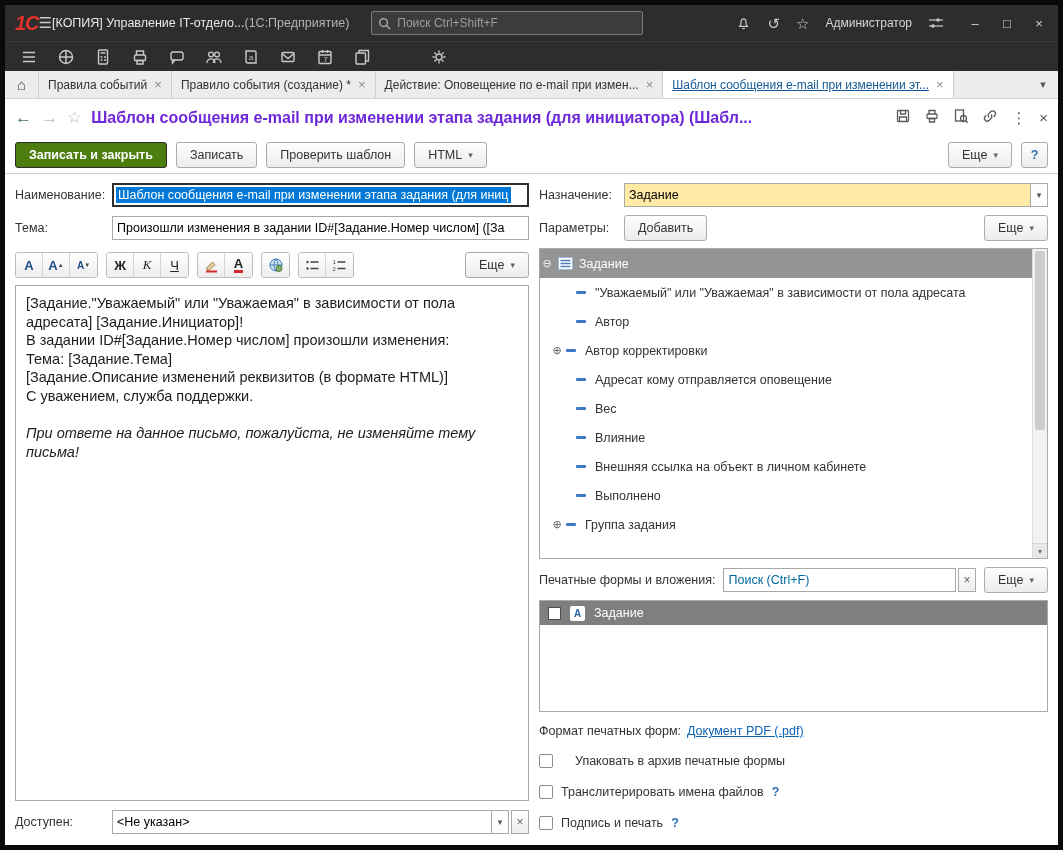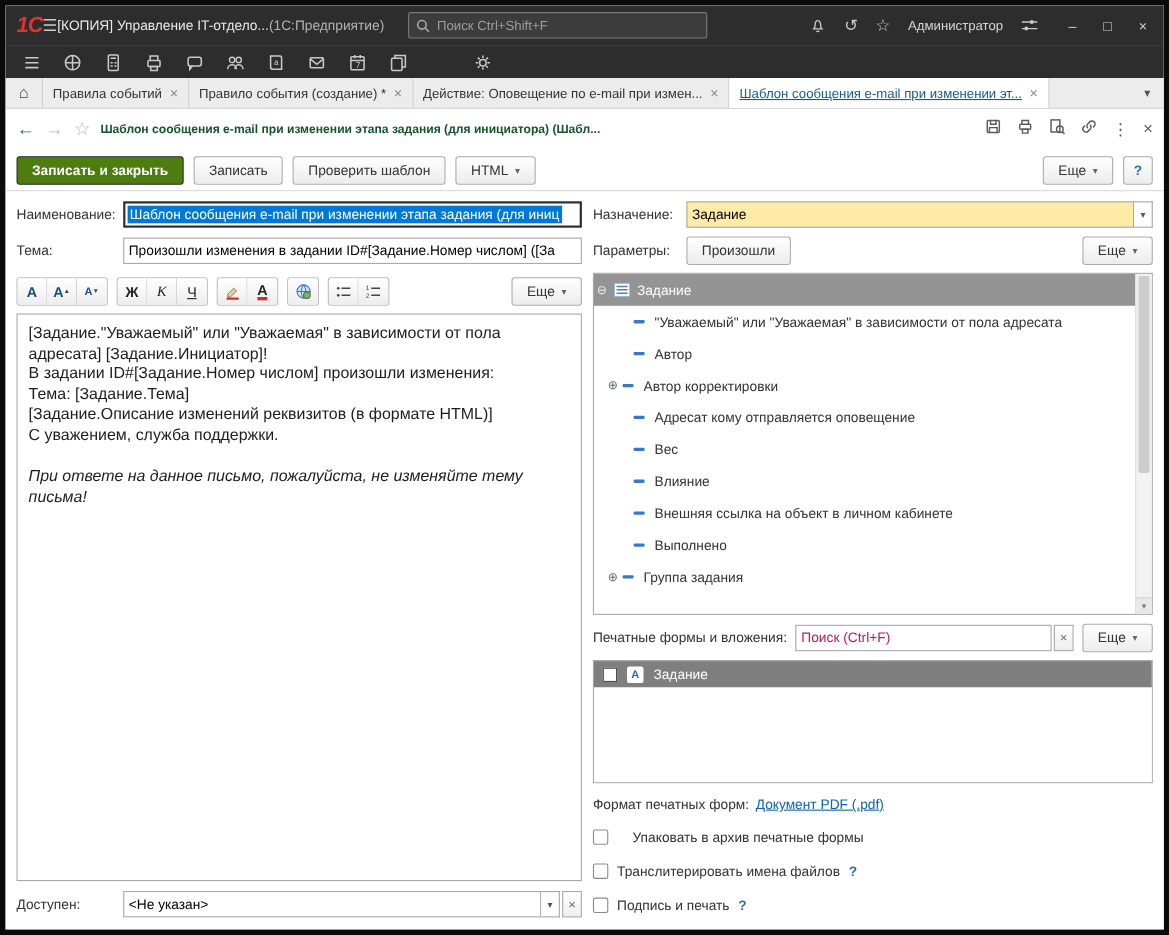--- a/index.html
+++ b/index.html
@@ -33,21 +33,21 @@
   .tab-home{width:34px;justify-content:center;font-size:15px;color:#444;}
   .tab-close{color:#8a8a8a;font-size:13px;}
   .tab.active{background:#fff;}
   .tab.active .tab-label{color:#145a96;text-decoration:underline;}
   .tab-overflow{margin-left:auto;width:30px;display:flex;align-items:center;justify-content:center;color:#555;font-size:11px;cursor:pointer;}
   
   .navbar{flex:0 0 37px;display:flex;align-items:center;gap:9px;padding:0 10px;background:#fff;}
   .nav-back{font-size:17px;color:#3e6b60;font-weight:bold;cursor:pointer;}
   .nav-fwd{font-size:17px;color:#bdbdbd;cursor:pointer;}
   .nav-star{font-size:17px;color:#b8b8b8;cursor:pointer;}
-  .nav-title{flex:1;font-size:11px;font-weight:bold;color:#14532d;white-space:nowrap;overflow:hidden;}
+  .nav-title{flex:1;font-size:16px;font-weight:bold;color:#6d28d9;white-space:nowrap;overflow:hidden;}
   .nav-icons{display:flex;align-items:center;gap:13px;color:#5a5a5a;}
   .nav-icons .glyph{font-size:15px;color:#5a5a5a;cursor:pointer;}
   
   .actionbar{flex:0 0 38px;display:flex;align-items:center;gap:9px;padding:0 10px;border-bottom:1px solid #cfcfcf;background:#fff;}
   .btn{height:26px;padding:0 13px;border:1px solid #ababab;border-radius:3px;background:linear-gradient(#fefefe,#ececec);
     font-size:12.5px;color:#333;display:inline-flex;align-items:center;gap:6px;cursor:pointer;white-space:nowrap;}
   .btn .arrow{font-size:9px;color:#666;}
   .btn-primary{background:#4d7c0f;border-color:#2d2d2d;color:#fff;font-weight:bold;}
   .btn-help{width:27px;padding:0;justify-content:center;color:#2a6db0;font-weight:bold;}
   .spacer{flex:1;}
@@ -61,21 +61,21 @@
   .w85{width:85px;}
   .tfield{flex:1;height:24px;border:1px solid #a9a9a9;background:#fff;display:flex;align-items:center;
     padding:0 4px;font-size:12.5px;color:#000;white-space:nowrap;overflow:hidden;min-width:0;}
   .name-field{border:2px solid #2e2e2e;padding:0 2px;}
   .sel-text{background:#0078d7;color:#fff;padding:1px 2px;white-space:nowrap;}
   .yellow{background:#ffeaa6;}
   .combo-btn{flex:0 0 17px;height:24px;border:1px solid #a9a9a9;border-left:none;background:#fdfdfd;
     display:flex;align-items:center;justify-content:center;font-size:9px;color:#555;cursor:pointer;}
   .sq-btn{flex:0 0 18px;height:24px;border:1px solid #a9a9a9;background:linear-gradient(#fff,#eee);margin-left:2px;
     display:flex;align-items:center;justify-content:center;font-size:12px;color:#666;cursor:pointer;}
-  .placeholder{color:#be185d;}
+  .placeholder{color:#0369a1;}
   
   .fmt-bar{flex:0 0 30px;display:flex;align-items:center;gap:8px;margin:2px 0 5px 0;}
   .fmt-group{display:flex;border:1px solid #bdbdbd;border-radius:3px;overflow:hidden;}
   .fmt-btn{width:27px;height:24px;display:flex;align-items:center;justify-content:center;
     background:linear-gradient(#fff,#ededed);border-right:1px solid #d6d6d6;font-size:13px;cursor:pointer;color:#222;}
   .fmt-btn:last-child{border-right:none;}
   .fnt{color:#1c4a85;font-weight:bold;}
   .b{font-weight:bold;}
   .i{font-style:italic;font-family:"Liberation Serif",serif;}
   .u{text-decoration:underline;}
@@ -410,21 +410,21 @@
       <div class="frow">
         <span class="flabel w85">Назначение:</span>
         <div class="tfield yellow">
           <span>Задание</span>
         </div>
         <div class="combo-btn">▾</div>
       </div>
       <div class="frow">
         <span class="flabel w85">Параметры:</span>
         <div class="btn">
-          <span>Произошли</span>
+          <span>Добавить</span>
         </div>
         <div class="spacer"></div>
         <div class="btn">
           <span>Еще</span>
           <span class="arrow">▾</span>
         </div>
       </div>
 
       <div class="tree">
         <div class="tree-body">

